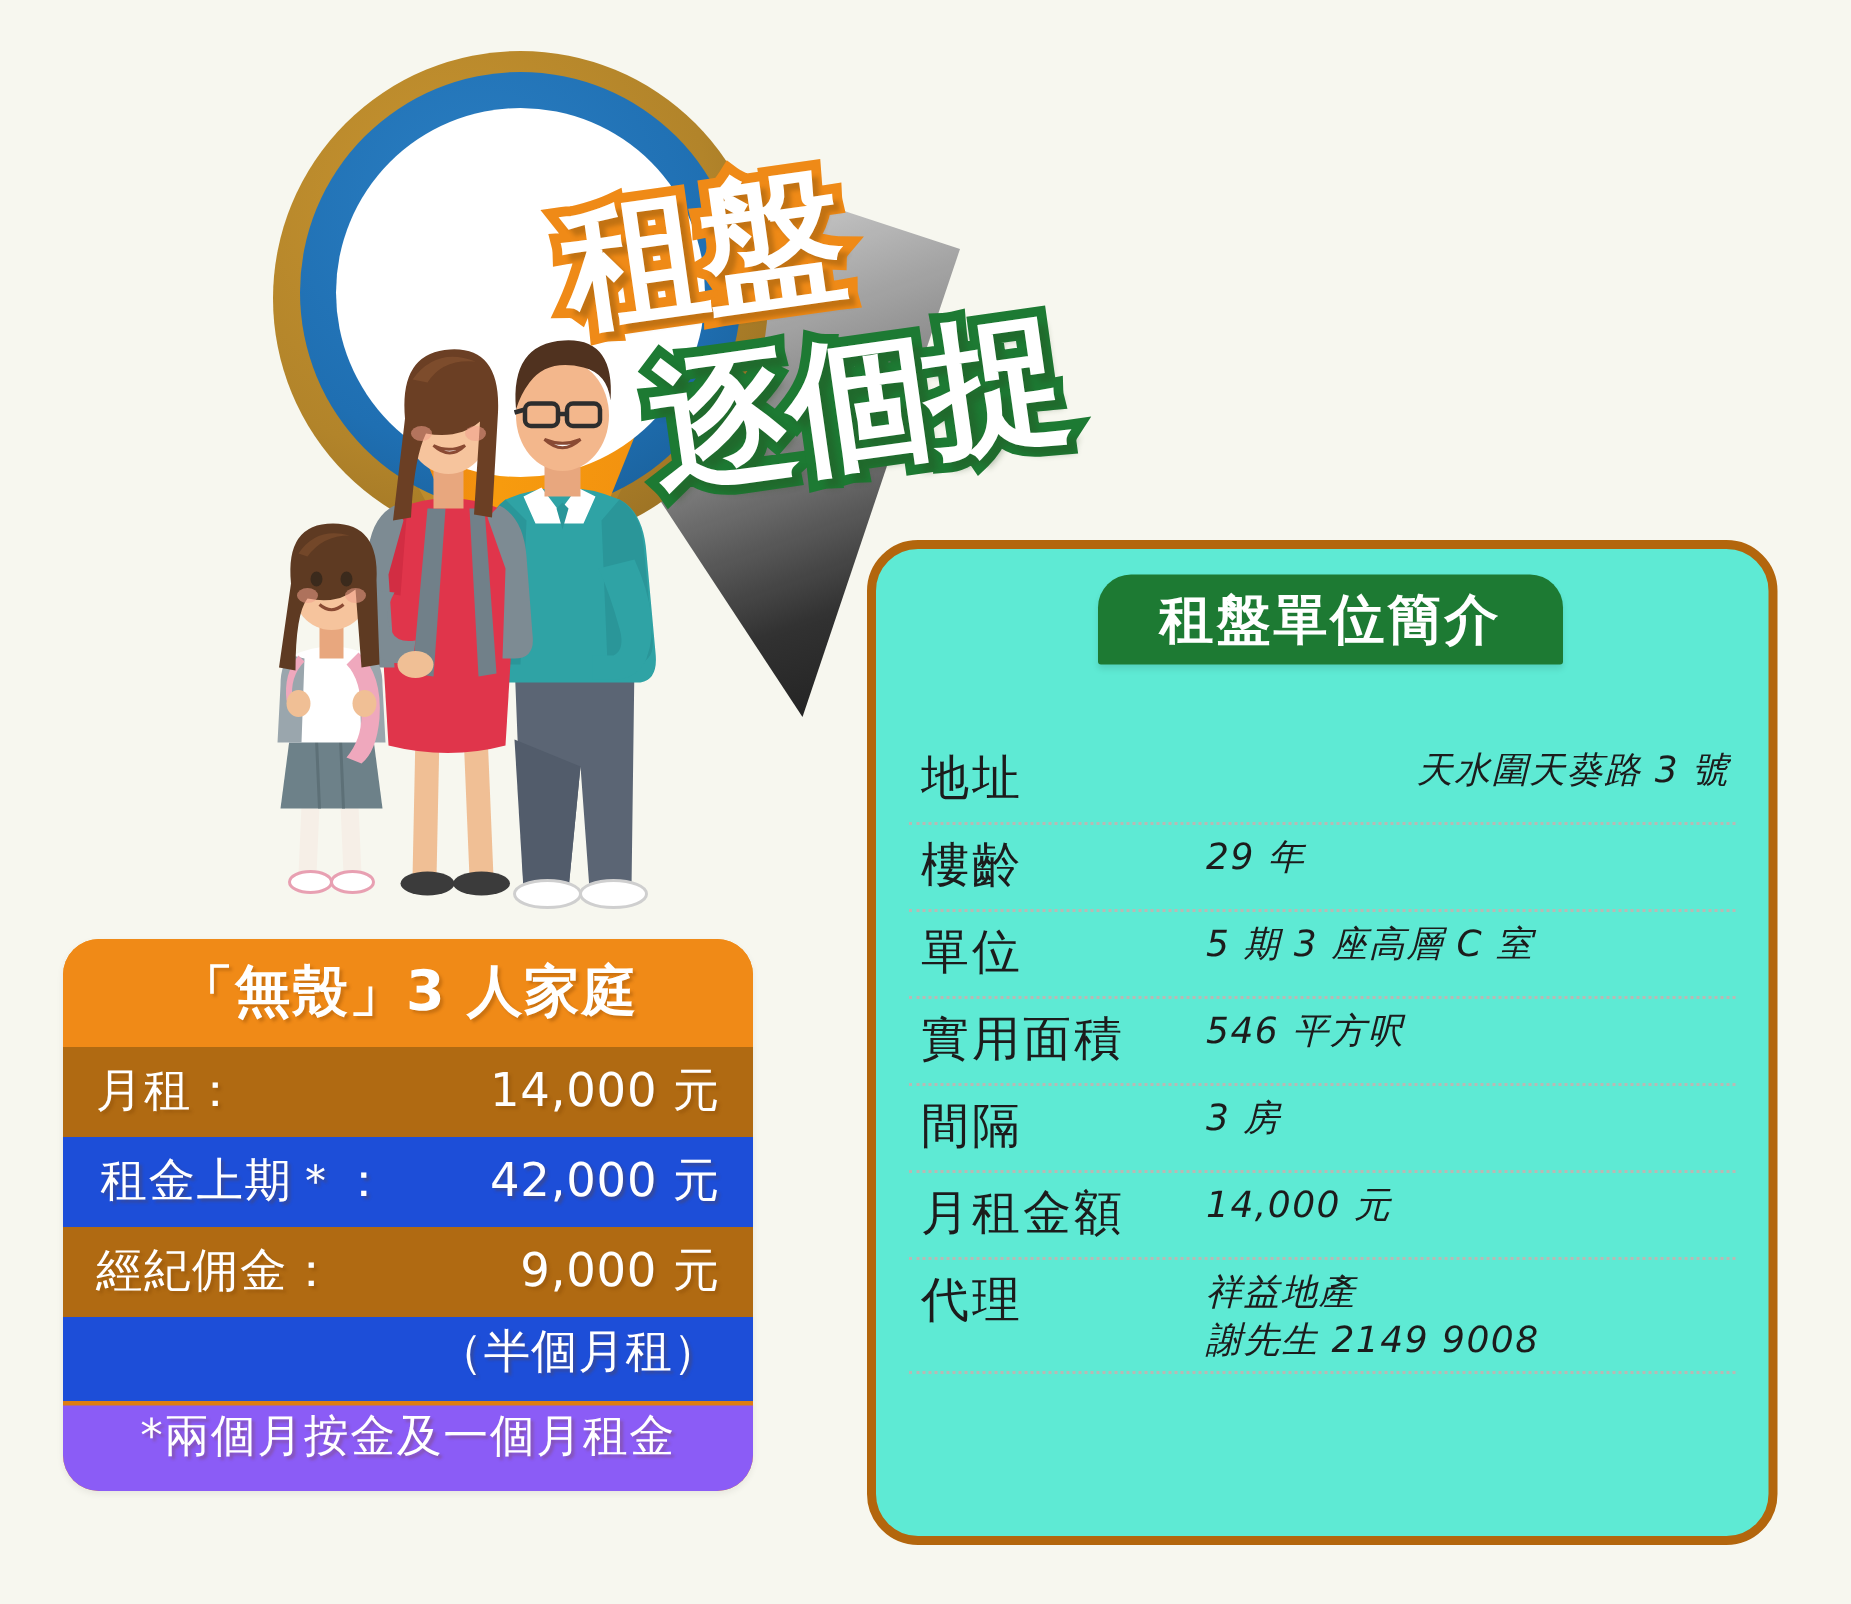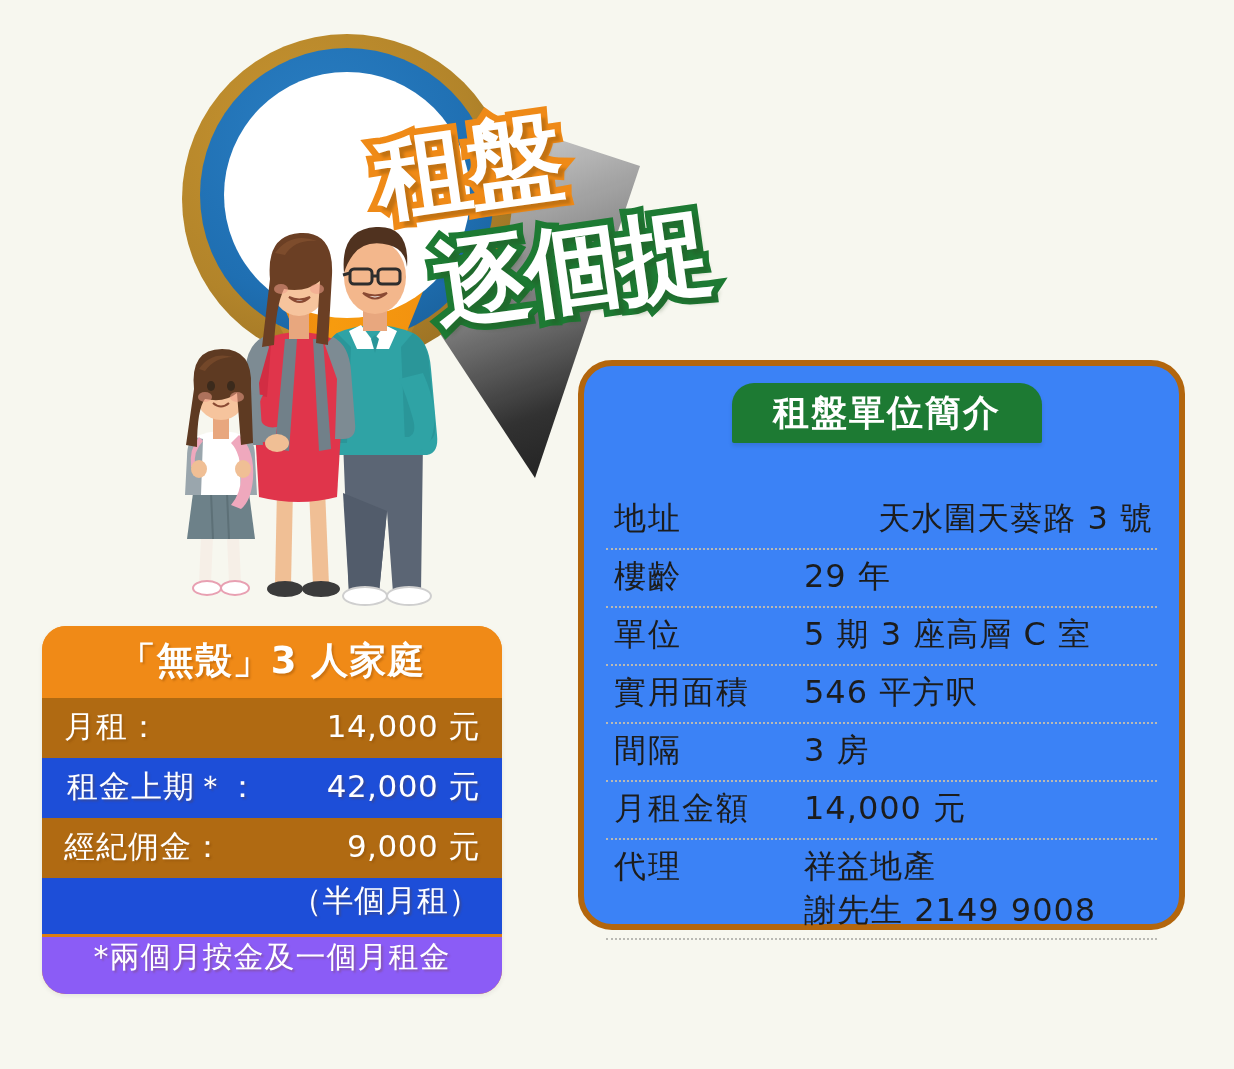--- a/index.html
+++ b/index.html
@@ -188,25 +188,25 @@
     text-shadow: 2px 2px 2px rgba(120,60,0,.28);
     letter-spacing: 1px;
   }
 
   
   .info-card {
     position: absolute;
     left: 578px;
     top: 360px;
     width: 607px;
-    height: 570px;
+    height: 670px;
     box-sizing: border-box;
     border: 6px solid #b3660d;
     border-radius: 34px;
-    background: #3b82f6;
+    background: #5eead4;
   }
   .card-badge {
     position: absolute;
     left: 148px;
     top: 17px;
     width: 310px;
     height: 60px;
     background: #1d7a33;
     border-radius: 22px 22px 2px 2px;
     display: flex;
@@ -237,25 +237,26 @@
     flex: 0 0 190px;
     font-size: 32px;
     color: #1c1c1c;
     letter-spacing: 2px;
     padding-left: 8px;
     font-family: "DejaVu Sans", "Liberation Sans", sans-serif;
     white-space: nowrap;
   }
   .spec-value {
     flex: 1 1 auto;
-    font-size: 32px;
+    font-size: 24px;
     color: #1c1c1c;
     letter-spacing: 1px;
     font-family: "DejaVu Sans", "Liberation Sans", sans-serif;
     white-space: nowrap;
+    font-style: italic;
   }
   .spec-value .sub { display: block; }
   .spec-row.wide .spec-label { flex: 0 0 190px; }
   .spec-row.wide .spec-value { text-align: right; padding-right: 4px; }
 </style>
 </head>
 <body>
 
 <div class="canvas">
 

